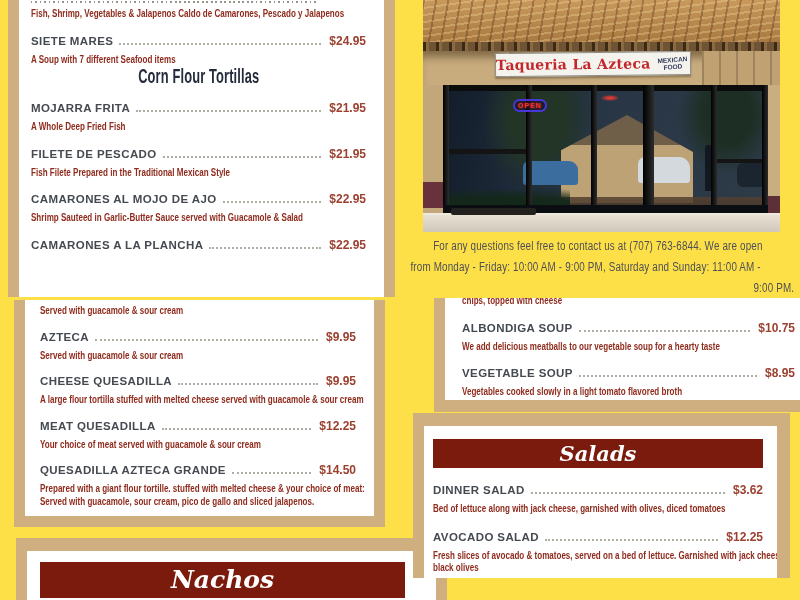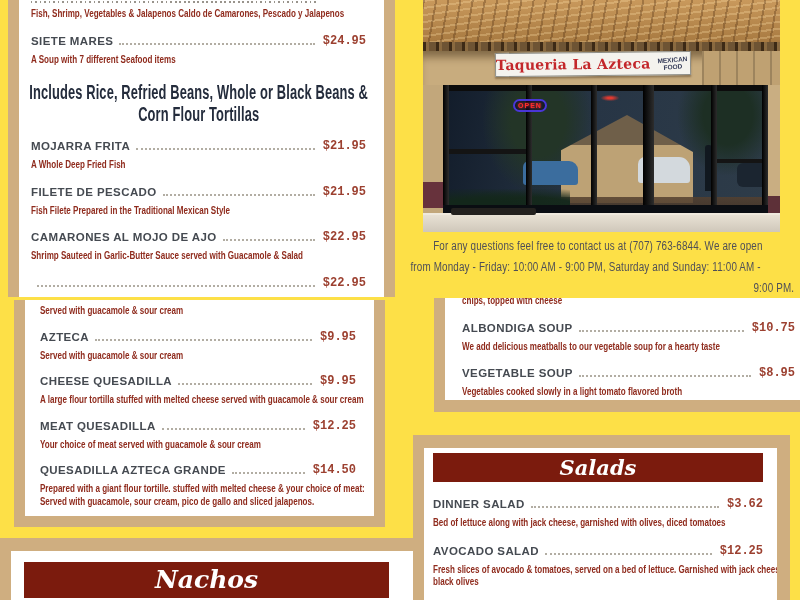--- a/index.html
+++ b/index.html
@@ -5,30 +5,30 @@
   * { margin:0; padding:0; box-sizing:border-box; }
   html,body { background:#fff; }
   .page {
     position:relative; width:800px; height:600px; overflow:hidden;
     background:#fde047; font-family:"Liberation Sans", sans-serif;
   }
   
   .card { position:absolute; background:#fff; border-color:#cfae80; border-style:solid; overflow:hidden; }
   #card-seafood    { left:8px;   top:0;     width:387px; height:297px; border-width:0 11px; padding:0 18px 0 12px; }
   #card-quesadillas{ left:14px;  top:300px; width:371px; height:227px; border-width:0 11px 11px 11px; padding:0 18px 0 15px; }
-  #card-nachos     { left:0;   top:538px; width:431px; height:62px;  border-width:13px 11px 0 11px; padding:0 31px 0 13px; }
+  #card-nachos     { left:16px;   top:538px; width:431px; height:62px;  border-width:13px 11px 0 11px; padding:0 31px 0 13px; }
   #card-soups      { left:434px; top:298px; width:392px; height:114px; border-width:0 11px 12px 11px; padding:0 20px 0 17px; }
-  #card-salads     { left:413px; top:435px; width:377px; height:165px; border-width:13px 13px 0 11px; padding:0 14px 0 9px; }
+  #card-salads     { left:413px; top:413px; width:377px; height:165px; border-width:13px 13px 0 11px; padding:8px 14px 0 9px; }
 
   .mi-row { display:flex; align-items:flex-end; margin-top:14px; }
   #card-quesadillas .mi-row { margin-top:13px; }
   #card-salads .mi-row { margin-top:15px; }
   .mi-name { font-weight:bold; font-size:11.5px; line-height:14px; letter-spacing:.4px; color:#454a51; white-space:nowrap; }
   .mi-dots { flex:1; border-bottom:2px dotted #b2ada3; margin:0 8px 3px 6px; height:8px; min-width:12px; }
-  .mi-price{ font-weight:bold; font-size:12px; line-height:14px; color:#9c4030; white-space:nowrap;font-family:Liberation Mono, monospace; }
+  .mi-price{ font-weight:bold; font-size:12px; line-height:14px; color:#9c4030; white-space:nowrap; }
   .mi-desc { font-weight:bold; font-size:11.5px; line-height:12.5px; height:12.5px; color:#8f2b1d;
              white-space:nowrap; transform:scaleX(.7); transform-origin:0 50%; margin-top:5px; }
   .mi-desc.cont { margin-top:0; }
   .mi-desc:empty { display:none; }
   .mi-desc.first { margin-top:4px; }
   .mi-desc.clipped { margin-top:-4px; }
 
   .cut-strip { width:86%; height:2px; margin-top:1px;
                background:repeating-linear-gradient(90deg,#99948c 0 1.5px, transparent 1.5px 4.5px); }
 
@@ -114,23 +114,20 @@
     <div class="cut-strip"></div>
     <div class="mi-desc first">Fish, Shrimp, Vegetables &amp; Jalapenos Caldo de Camarones, Pescado y Jalapenos</div>
 
     <div class="mi-row">
       <span class="mi-name">SIETE MARES</span>
       <span class="mi-dots"></span>
       <span class="mi-price">$24.95</span>
     </div>
     <div class="mi-desc">A Soup with 7 different Seafood items</div>
 
-    <div class="sec-line l1">
-        <span>Includes Rice, Refried Beans, Whole or Black Beans &amp;</span>
-      </div>
     <div class="sec-line">
         <span>Corn Flour Tortillas</span>
       </div>
 
     <div class="mi-row">
       <span class="mi-name">MOJARRA FRITA</span>
       <span class="mi-dots"></span>
       <span class="mi-price">$21.95</span>
     </div>
     <div class="mi-desc">A Whole Deep Fried Fish</div>
@@ -143,20 +140,21 @@
     <div class="mi-desc">Fish Filete Prepared in the Traditional Mexican Style</div>
 
     <div class="mi-row">
       <span class="mi-name">CAMARONES AL MOJO DE AJO</span>
       <span class="mi-dots"></span>
       <span class="mi-price">$22.95</span>
     </div>
     <div class="mi-desc">Shrimp Sauteed in Garlic-Butter Sauce served with Guacamole &amp; Salad</div>
 
     <div class="mi-row">
+      <span class="mi-name">CAMARONES A LA PLANCHA</span>
       <span class="mi-dots"></span>
       <span class="mi-price">$22.95</span>
     </div>
 
   </section>
 
   <section class="card" id="card-quesadillas">
     <div class="mi-desc first">Served with guacamole &amp; sour cream</div>
 
     <div class="mi-row">

